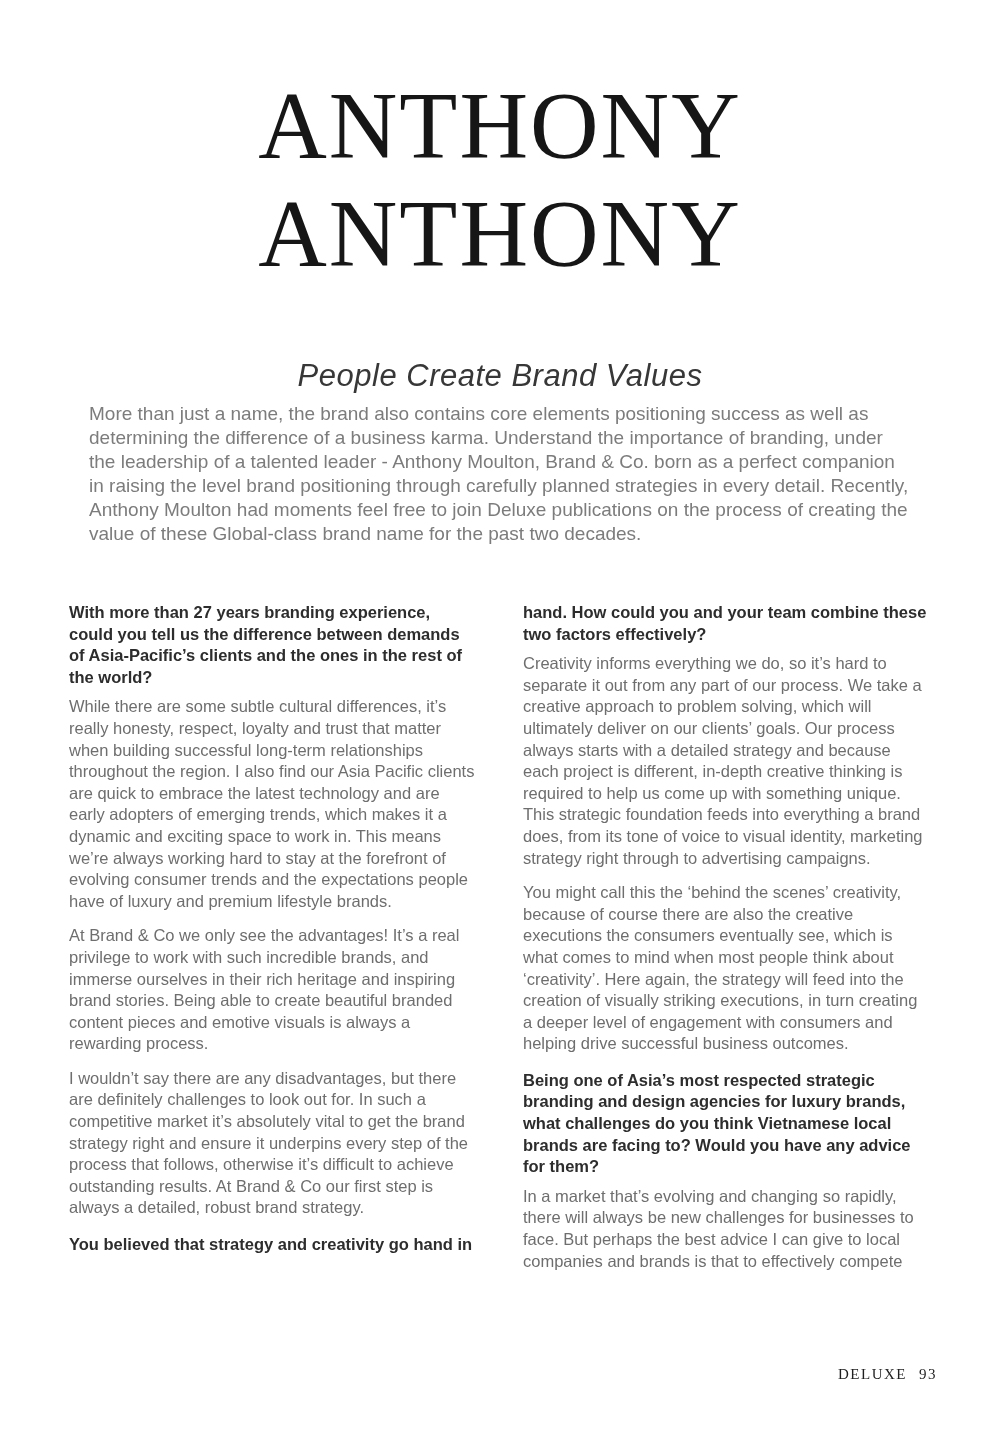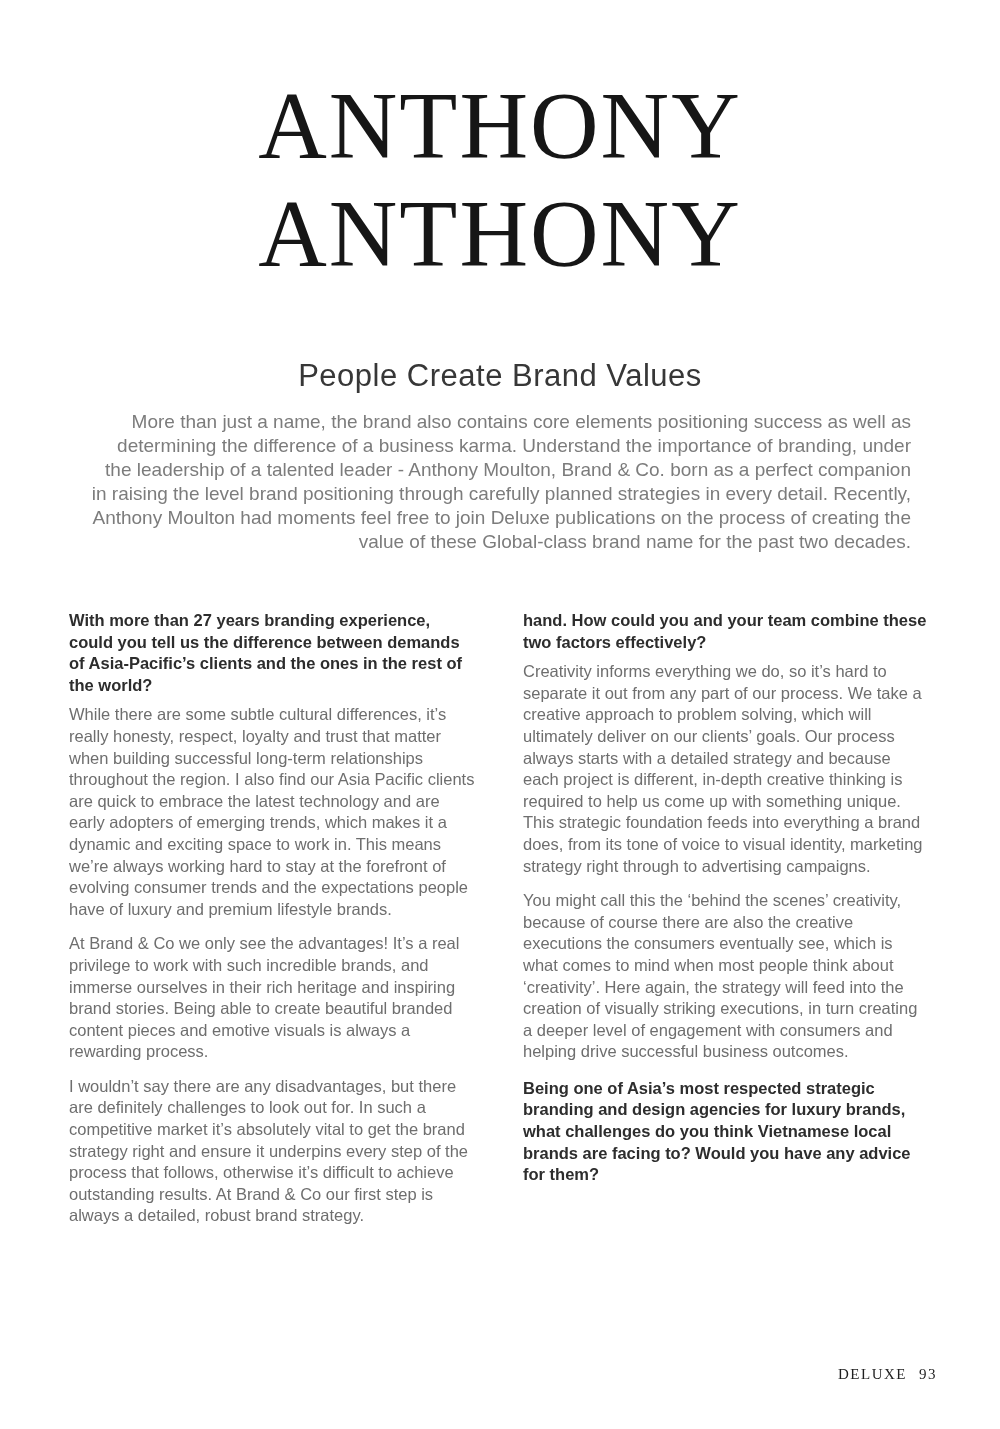--- a/index.html
+++ b/index.html
@@ -23,25 +23,26 @@
     font-weight:400;
     letter-spacing:2px;
   }
   .subtitle {
     margin-top:70px;
     text-align:center;
     font-size:31px;
     font-weight:400;
     color:#373737;
     letter-spacing:0.5px;
+    font-style:italic;
   }
   .intro {
     width:822px;
-    margin:16px auto 0;
-    text-align:right;
+    margin:8px auto 0;
+    text-align:left;
     font-size:19px;
     line-height:24px;
     color:#7c7c7c;
   }
   .columns {
     display:flex;
     width:862px;
     margin:56px auto 0;
     gap:46px;
   }
@@ -84,26 +85,28 @@
   <div class="subtitle">People Create Brand Values</div>
 
   <p class="intro">More than just a name, the brand also contains core elements positioning success as well as determining the difference of a business karma. Understand the importance of branding, under the leadership of a talented leader - Anthony Moulton, Brand &amp; Co. born as a perfect companion in raising the level brand positioning through carefully planned strategies in every detail. Recently, Anthony Moulton had moments feel free to join Deluxe publications on the process of creating the value of these Global-class brand name for the past two decades.</p>
 
   <div class="columns">
     <div class="col">
       <p class="q">With more than 27 years branding experience, could you tell us the difference between demands of Asia-Pacific’s clients and the ones in the rest of the world?</p>
       <p class="a">While there are some subtle cultural differences, it’s really honesty, respect, loyalty and trust that matter when building successful long-term relationships throughout the region. I also find our Asia Pacific clients are quick to embrace the latest technology and are early adopters of emerging trends, which makes it a dynamic and exciting space to work in. This means we’re always working hard to stay at the forefront of evolving consumer trends and the expectations people have of luxury and premium lifestyle brands.</p>
       <p class="a">At Brand &amp; Co we only see the advantages! It’s a real privilege to work with such incredible brands, and immerse ourselves in their rich heritage and inspiring brand stories. Being able to create beautiful branded content pieces and emotive visuals is always a rewarding process.</p>
       <p class="a">I wouldn’t say there are any disadvantages, but there are definitely challenges to look out for. In such a competitive market it’s absolutely vital to get the brand strategy right and ensure it underpins every step of the process that follows, otherwise it’s difficult to achieve outstanding results. At Brand &amp; Co our first step is always a detailed, robust brand strategy.</p>
+      <p class="q">You believed that strategy and creativity go hand in</p>
     </div>
     <div class="col">
       <p class="q">hand. How could you and your team combine these two factors effectively?</p>
       <p class="a">Creativity informs everything we do, so it’s hard to separate it out from any part of our process. We take a creative approach to problem solving, which will ultimately deliver on our clients’ goals. Our process always starts with a detailed strategy and because each project is different, in-depth creative thinking is required to help us come up with something unique. This strategic foundation feeds into everything a brand does, from its tone of voice to visual identity, marketing strategy right through to advertising campaigns.</p>
       <p class="a">You might call this the ‘behind the scenes’ creativity, because of course there are also the creative executions the consumers eventually see, which is what comes to mind when most people think about ‘creativity’. Here again, the strategy will feed into the creation of visually striking executions, in turn creating a deeper level of engagement with consumers and helping drive successful business outcomes.</p>
       <p class="q">Being one of Asia’s most respected strategic branding and design agencies for luxury brands, what challenges do you think Vietnamese local brands are facing to? Would you have any advice for them?</p>
+      <p class="a">In a market that’s evolving and changing so rapidly, there will always be new challenges for businesses to face. But perhaps the best advice I can give to local companies and brands is that to effectively compete</p>
     </div>
   </div>
 
   <div class="footer">
     <span class="mag">DELUXE</span><span>93</span>
   </div>
 
 </div>
 
 </body></html>

